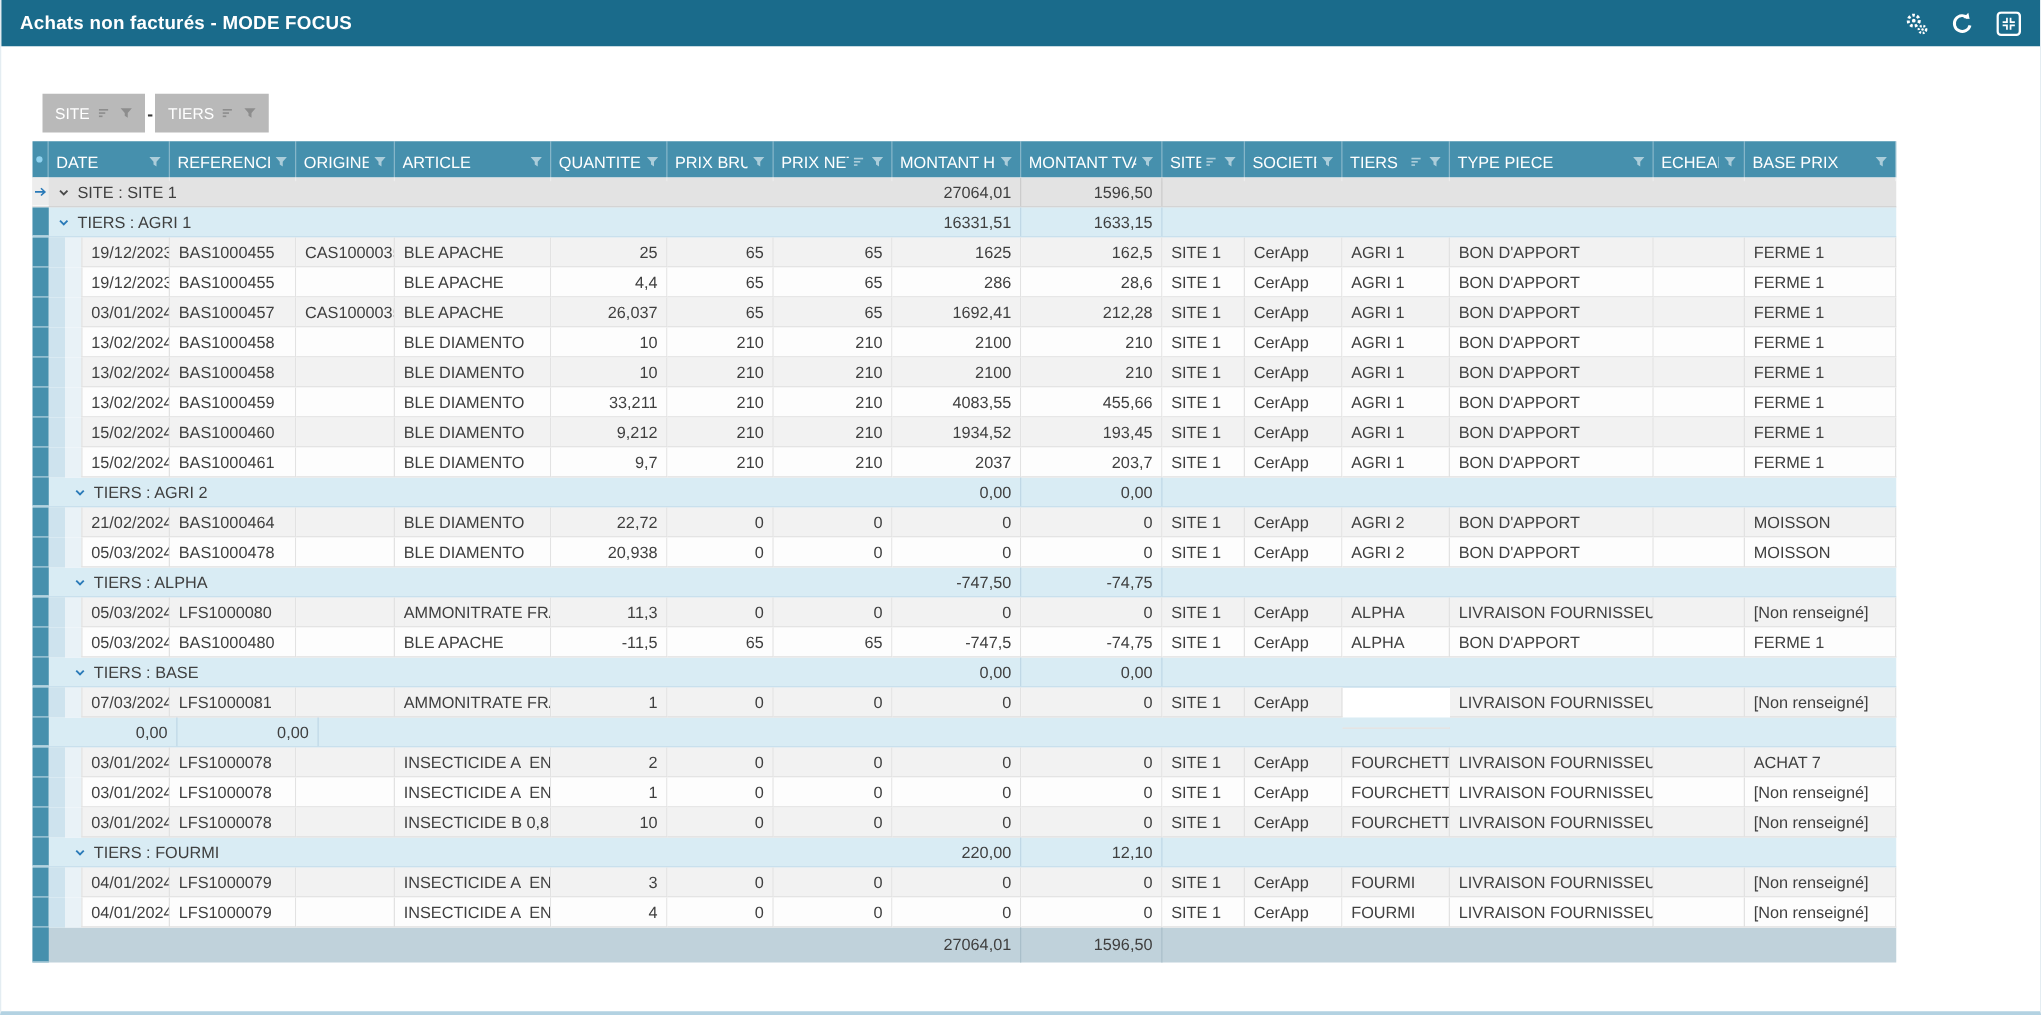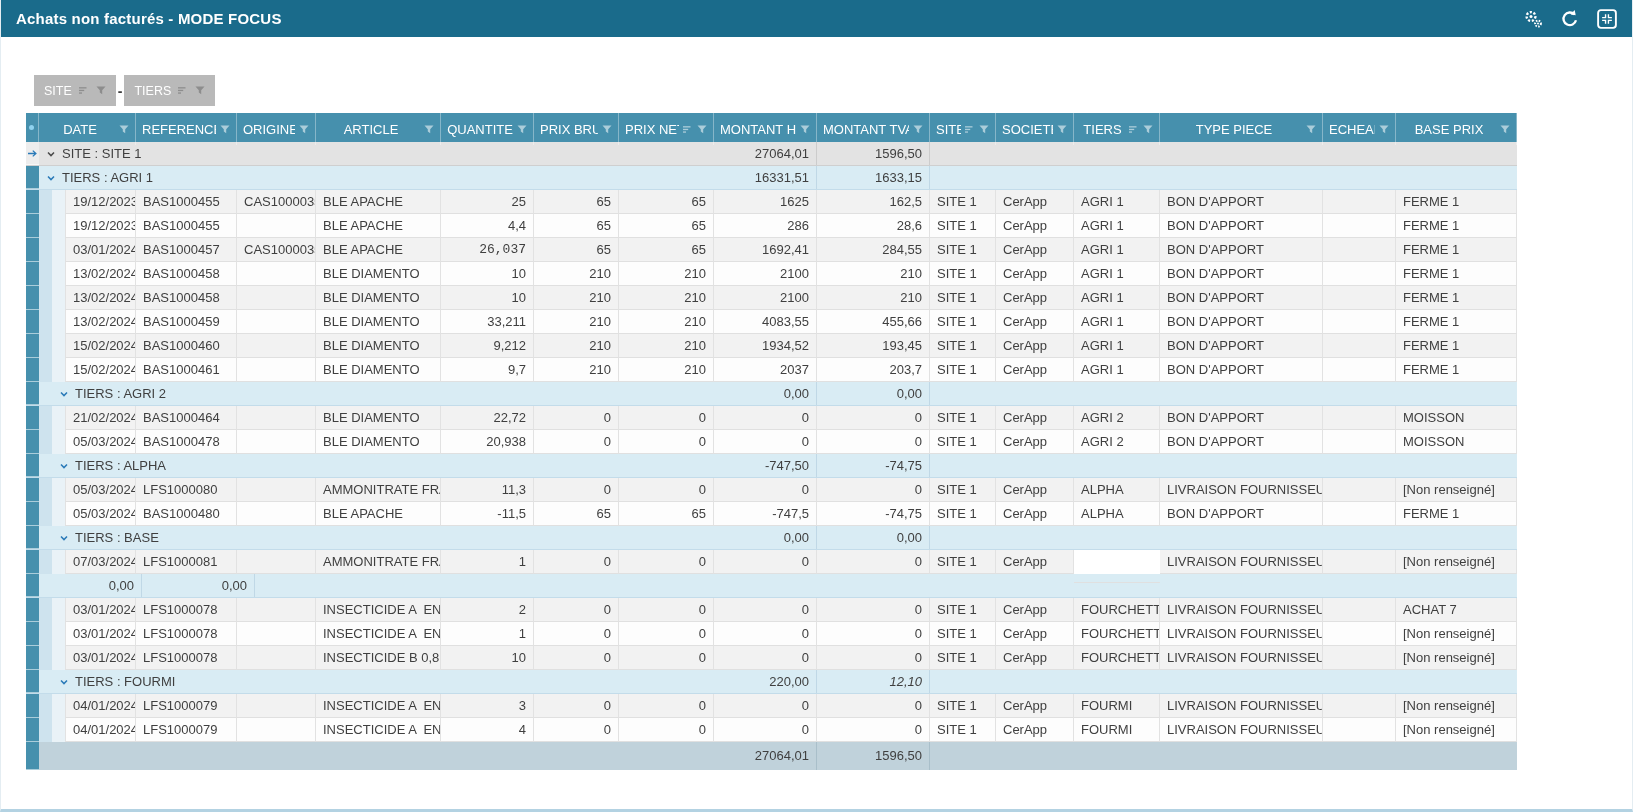--- a/index.html
+++ b/index.html
@@ -27,21 +27,21 @@
   
   .grid { margin-left:25px; font-size:13px; color:#3f3f3f; }
   .icon { display:inline-flex; width:10px; height:9px; }
   .icon svg { width:100%; height:100%; fill:currentColor; }
 
   .grid-header { display:flex; height:29px; background:#4690ad; color:#fff; }
   .hmarker { width:13px; position:relative; border-right:1px solid rgba(255,255,255,.35); }
   .hmarker .dot { position:absolute; left:3px; top:12px; width:5px; height:5px;
     border-radius:50%; background:#8fd2ef; }
   .hcell { display:flex; align-items:center; padding:16px 6px; gap:4px;
-    border-right:1px solid rgba(255,255,255,.35); cursor:pointer;text-align:center; }
+    border-right:1px solid rgba(255,255,255,.35); cursor:pointer; }
   .hlabel { flex:1; white-space:nowrap; overflow:hidden; font-size:13px; }
   .hcell .icon { color:rgba(255,255,255,.55); flex:none; }
 
   .row { display:flex; height:24px; line-height:23px; }
   .marker { width:13px; background:#4690ad; border-bottom:1px solid rgba(255,255,255,.55);
     flex:none; cursor:pointer; }
   .marker.current { background:#ededed; color:#2a7ab8; display:flex;
     align-items:center; justify-content:center; }
   .marker.current svg { width:11px; height:9px; fill:none; }
   .ind { width:13px; flex:none; }
@@ -356,25 +356,25 @@
           <div class="cell" style="width: 121px;">FERME 1</div>
         </div>
         <div class="row alt">
           <div class="marker"></div>
           <div class="ind ind1"></div>
           <div class="ind ind2"></div>
           <div class="cell first" style="width: 71px;">03/01/2024</div>
           <div class="cell" style="width: 101px;">BAS1000457</div>
           <div class="cell" style="width: 79px;">CAS1000035</div>
           <div class="cell" style="width: 125px;">BLE APACHE</div>
-          <div class="cell num" style="width: 93px; font-family: Liberation Mono, monospace;">26,037</div>
+          <div class="cell num" style="width: 93px;">26,037</div>
           <div class="cell num" style="width: 85px;">65</div>
           <div class="cell num" style="width: 95px;">65</div>
           <div class="cell num" style="width: 103px;">1692,41</div>
-          <div class="cell num" style="width: 113px;">284,55</div>
+          <div class="cell num" style="width: 113px;">212,28</div>
           <div class="cell" style="width: 66px;">SITE 1</div>
           <div class="cell" style="width: 78px;">CerApp</div>
           <div class="cell" style="width: 86px;">AGRI 1</div>
           <div class="cell" style="width: 163px;">BON D'APPORT</div>
           <div class="cell" style="width: 73px;"></div>
           <div class="cell" style="width: 121px;">FERME 1</div>
         </div>
         <div class="row plain">
           <div class="marker"></div>
           <div class="ind ind1"></div>
@@ -687,21 +687,21 @@
           <div class="marker"></div>
           <div class="group-label-zone" style="width: 675px; padding-left: 20px;">
             <span class="icon gchev">
               <svg viewBox="0 0 10 10">
                 <path d="M2 3.5 5 6.6 8 3.5" fill="none" stroke="currentColor" stroke-width="1.5"></path>
               </svg>
             </span>
             <span class="group-label">TIERS : FOURMI</span>
           </div>
           <div class="gcell" style="width: 103px;">220,00</div>
-          <div class="gcell" style="width: 113px; font-style: italic;">12,10</div>
+          <div class="gcell" style="width: 113px;">12,10</div>
           <div class="gfill"></div>
         </div>
         <div class="row alt">
           <div class="marker"></div>
           <div class="ind ind1"></div>
           <div class="ind ind2"></div>
           <div class="cell first" style="width: 71px;">04/01/2024</div>
           <div class="cell" style="width: 101px;">LFS1000079</div>
           <div class="cell" style="width: 79px;"></div>
           <div class="cell" style="width: 125px;">INSECTICIDE A  EN 1</div>

